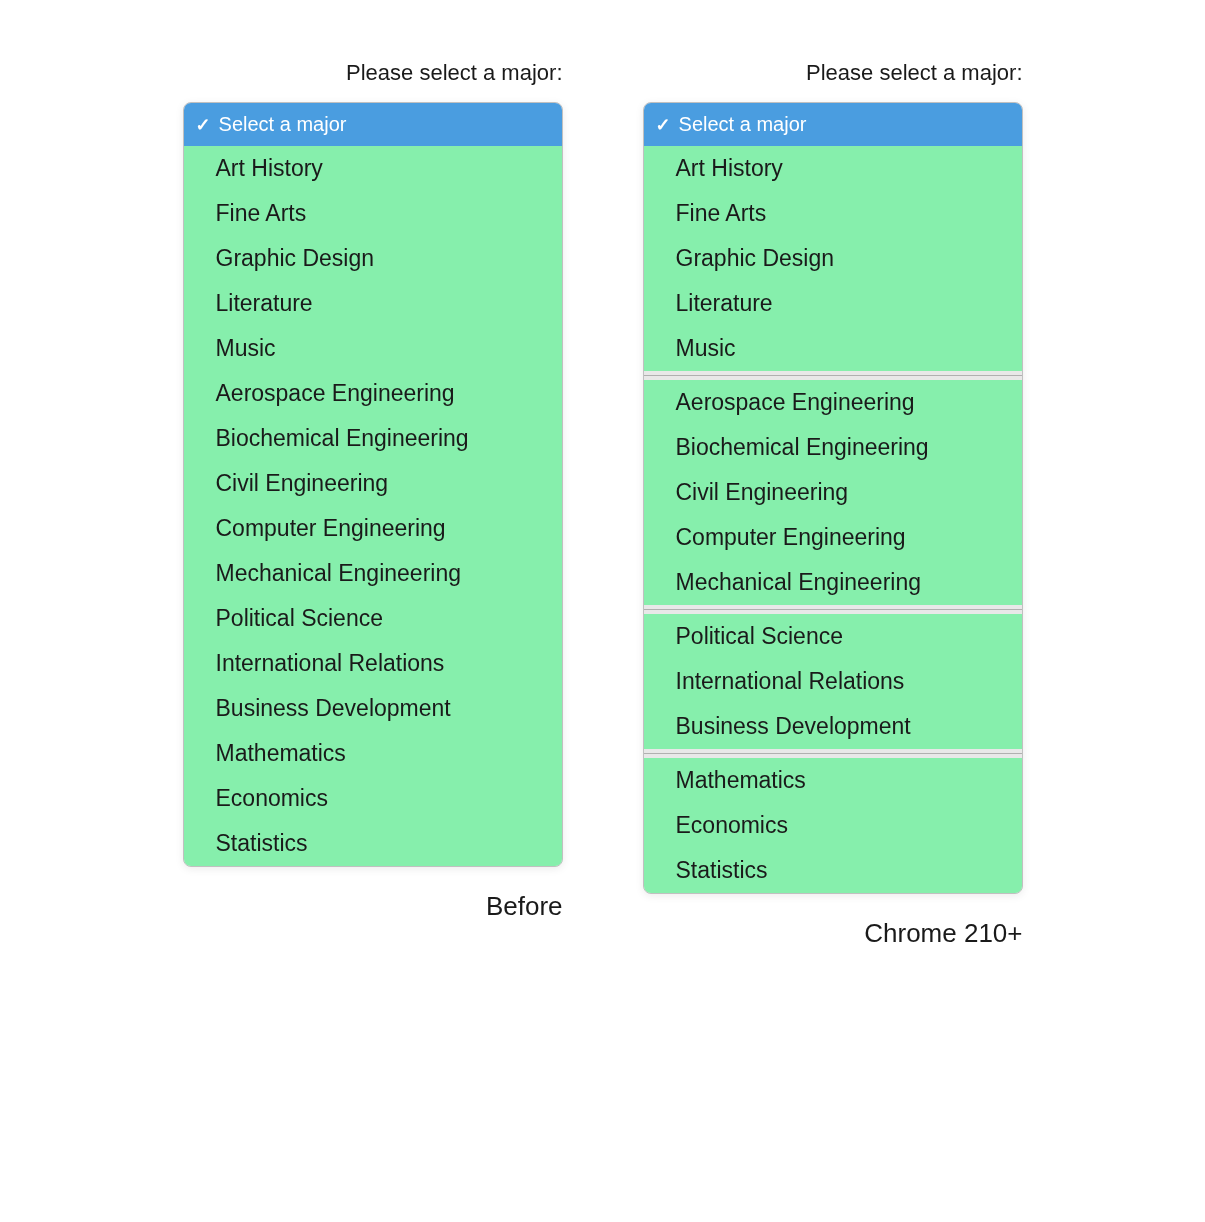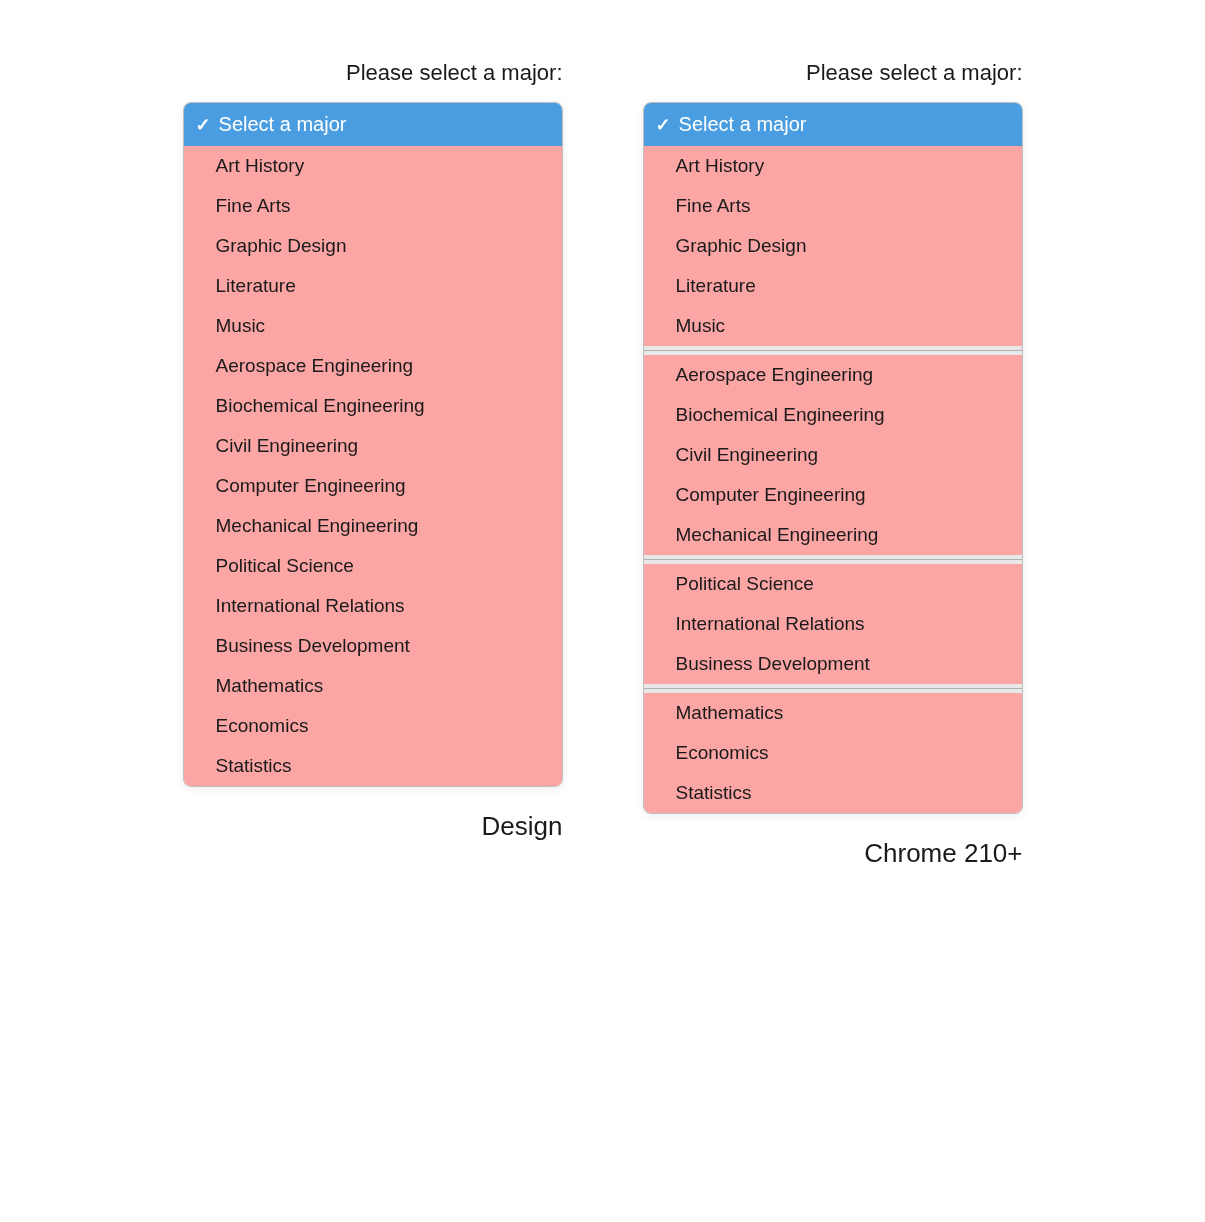--- a/index.html
+++ b/index.html
@@ -66,24 +66,24 @@
       align-items: center;
       gap: 8px;
     }
 
     .selected-item .checkmark {
       font-size: 18px;
       font-weight: bold;
     }
 
     .option-item {
-      background: #fca5a5;
+      background: #86efac;
       color: #1a1a1a;
       padding: 9px 16px 9px 32px;
-      font-size: 19px;
+      font-size: 23px;
       font-weight: 400;
       cursor: pointer;
     }
 
     .divider {
       height: 1px;
       background: #b0b0b0;
       margin: 4px 0;
     }
 
@@ -117,21 +117,21 @@
       <div class="option-item">Civil Engineering</div>
       <div class="option-item">Computer Engineering</div>
       <div class="option-item">Mechanical Engineering</div>
       <div class="option-item">Political Science</div>
       <div class="option-item">International Relations</div>
       <div class="option-item">Business Development</div>
       <div class="option-item">Mathematics</div>
       <div class="option-item">Economics</div>
       <div class="option-item">Statistics</div>
     </div>
-    <div class="caption">Design</div>
+    <div class="caption">Before</div>
   </div>
 
   <div class="panel">
     <div class="panel-title">Please select a major:</div>
     <div class="dropdown-box-right">
       <div class="selected-item">
         <span class="checkmark">✓</span>
         <span>Select a major</span>
       </div>
 

